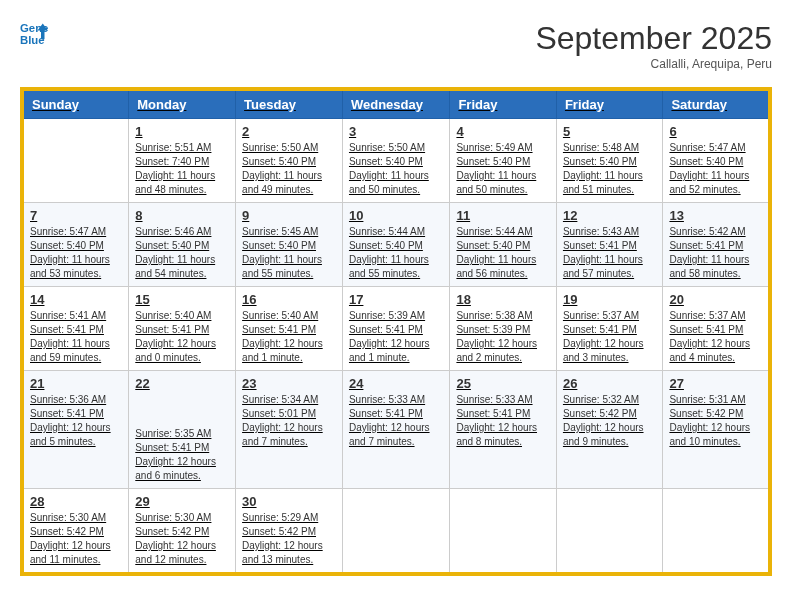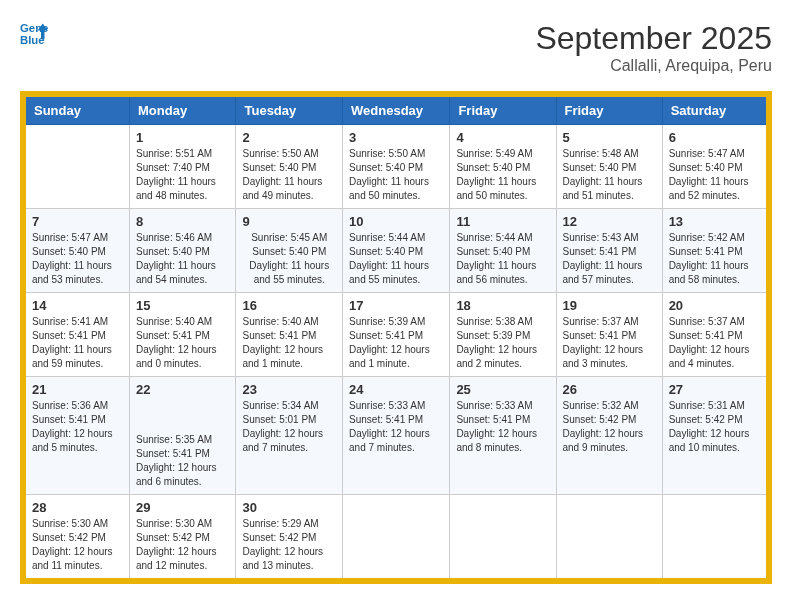--- a/index.html
+++ b/index.html
@@ -27,27 +27,28 @@
     }
     .title-block {
       text-align: right;
     }
     .month-title {
       font-size: 32px;
       color: #333;
       font-weight: normal;
     }
     .location-title {
-      font-size: 16px;
+      font-size: 12px;
       color: #555;
     }
     .calendar {
       width: 100%;
       border-collapse: collapse;
-      border: 6px solid #eab308;
+      border: 4px solid #eab308;
+      text-decoration: underline;
     }
     .calendar th {
       background-color: #2a6ebb;
       color: #fff;
       text-align: left;
       padding: 6px 8px;
       font-size: 13px;
       border: 1px solid #2060a8;
     }
     .calendar td {
@@ -159,21 +160,21 @@
         </td>
         <td>
           <div class="day-number">8</div>
           <div class="day-info" style="white-space: pre-line;">Sunrise: 5:46 AM
 Sunset: 5:40 PM
 Daylight: 11 hours
 and 54 minutes.</div>
         </td>
         <td>
           <div class="day-number">9</div>
-          <div class="day-info" style="white-space: pre-line; text-align: center;">Sunrise: 5:45 AM
+          <div class="day-info" style="white-space: pre-line;">Sunrise: 5:45 AM
 Sunset: 5:40 PM
 Daylight: 11 hours
 and 55 minutes.</div>
         </td>
         <td>
           <div class="day-number">10</div>
           <div class="day-info" style="white-space: pre-line;">Sunrise: 5:44 AM
 Sunset: 5:40 PM
 Daylight: 11 hours
 and 55 minutes.</div>

